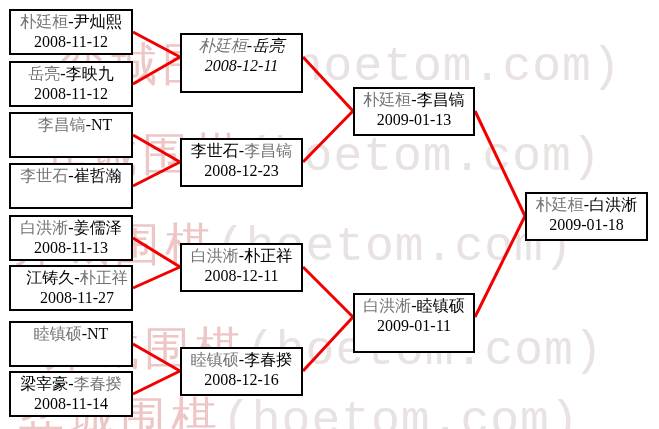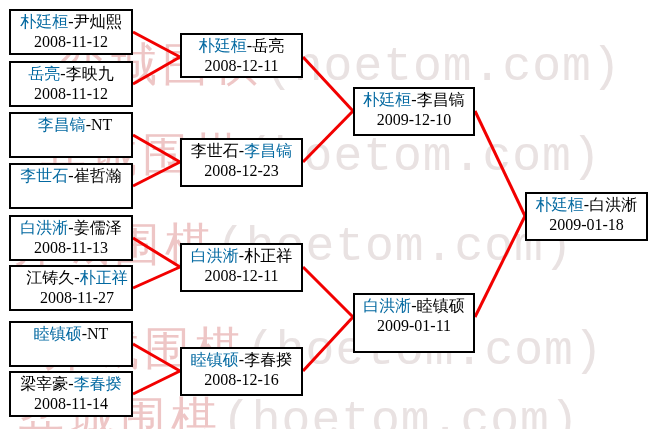--- a/index.html
+++ b/index.html
@@ -14,21 +14,21 @@
   
   .lines{position:absolute;left:0;top:0;z-index:1;}
   .lines line{stroke:#f20000;stroke-width:3;}
   
   .box{
     position:absolute;box-sizing:border-box;z-index:2;
     border:2px solid #000;background:#fff;
     text-align:center;font-size:16px;line-height:20px;padding-top:1px;
     color:#000;
   }
-  .box .red{color:#0369a1;}
+  .box .red{color:#737373;}
   .box .names{white-space:nowrap;}
   .box .date{font-size:16px;}
 </style>
 </head>
 <body>
 
 <div class="stage">
 
   <div class="wm" style="left:60px;top:34px;"><span class="wm-cn">弈城围棋</span><span class="wm-en">(hoetom.com)</span></div>
   <div class="wm" style="left:40px;top:124px;"><span class="wm-cn">弈城围棋</span><span class="wm-en">(hoetom.com)</span></div>
@@ -78,40 +78,40 @@
   </div>
   <div class="box" style="left:9px;top:321px;width:124px;height:46px;">
     <div class="names"><span></span><span class="red">睦镇硕</span><span>-NT</span></div>
     <div class="date"></div>
   </div>
   <div class="box" style="left:9px;top:371px;width:124px;height:46px;">
     <div class="names"><span>梁宰豪-</span><span class="red">李春揆</span><span></span></div>
     <div class="date">2008-11-14</div>
   </div>
 
-  <div class="box" style="left:180px;top:33px;width:123px;height:45px;">
+  <div class="box" style="left:180px;top:33px;width:123px;height:60px;font-style:italic;">
     <div class="names"><span></span><span class="red">朴廷桓</span><span>-岳亮</span></div>
     <div class="date">2008-12-11</div>
   </div>
   <div class="box" style="left:180px;top:138px;width:123px;height:49px;">
     <div class="names"><span>李世石-</span><span class="red">李昌镐</span><span></span></div>
     <div class="date">2008-12-23</div>
   </div>
   <div class="box" style="left:180px;top:243px;width:123px;height:49px;">
     <div class="names"><span></span><span class="red">白洪淅</span><span>-朴正祥</span></div>
     <div class="date">2008-12-11</div>
   </div>
   <div class="box" style="left:180px;top:347px;width:123px;height:49px;">
     <div class="names"><span></span><span class="red">睦镇硕</span><span>-李春揆</span></div>
     <div class="date">2008-12-16</div>
   </div>
 
   <div class="box" style="left:353px;top:87px;width:122px;height:49px;">
     <div class="names"><span></span><span class="red">朴廷桓</span><span>-李昌镐</span></div>
-    <div class="date">2009-12-10</div>
+    <div class="date">2009-01-13</div>
   </div>
   <div class="box" style="left:353px;top:293px;width:122px;height:60px;">
     <div class="names"><span></span><span class="red">白洪淅</span><span>-睦镇硕</span></div>
     <div class="date">2009-01-11</div>
   </div>
 
   <div class="box" style="left:525px;top:192px;width:123px;height:49px;">
     <div class="names"><span></span><span class="red">朴廷桓</span><span>-白洪淅</span></div>
     <div class="date">2009-01-18</div>
   </div>

